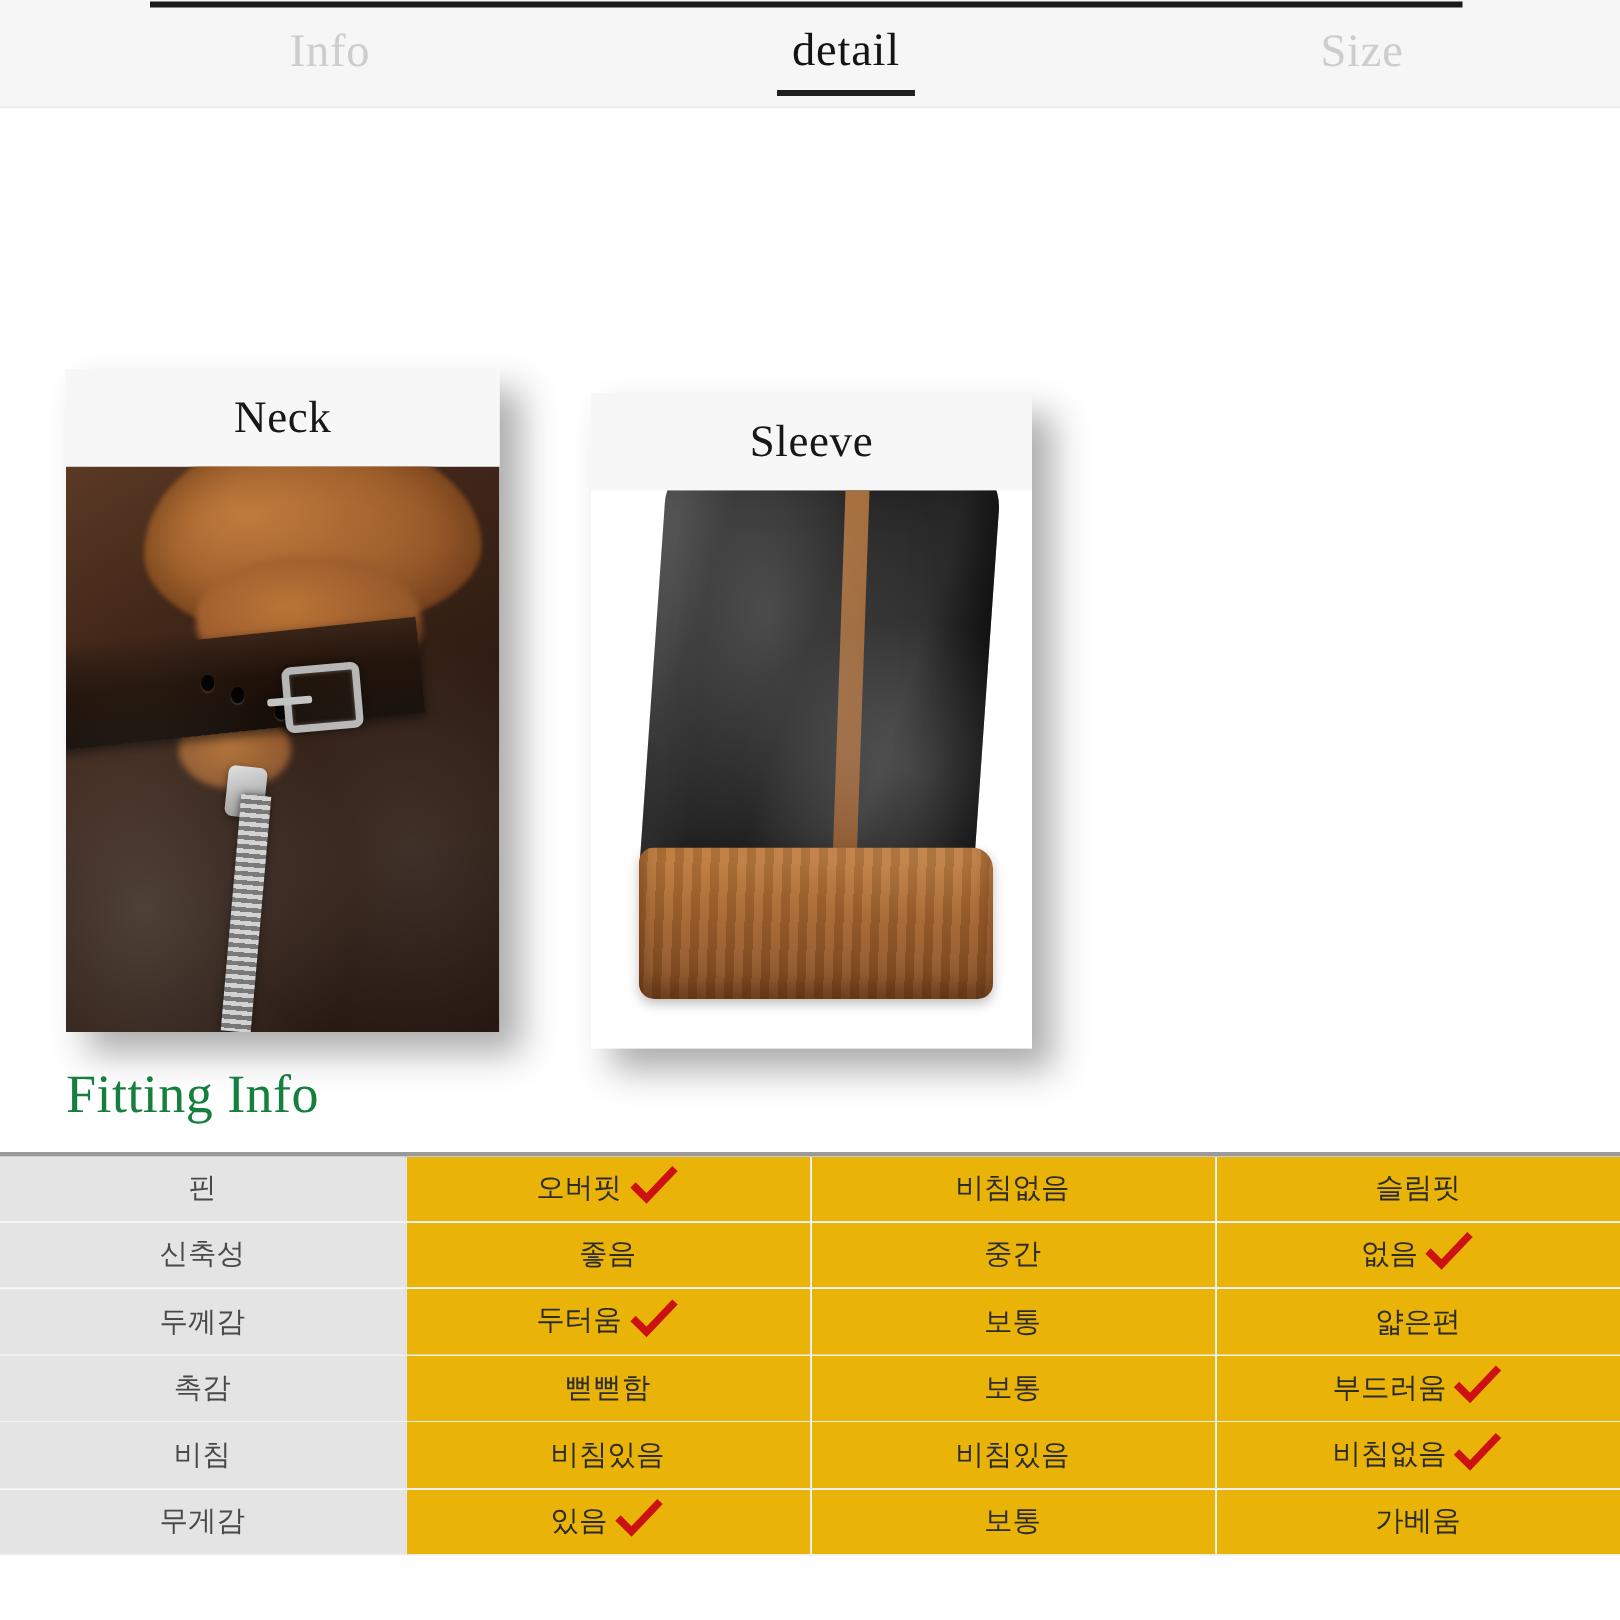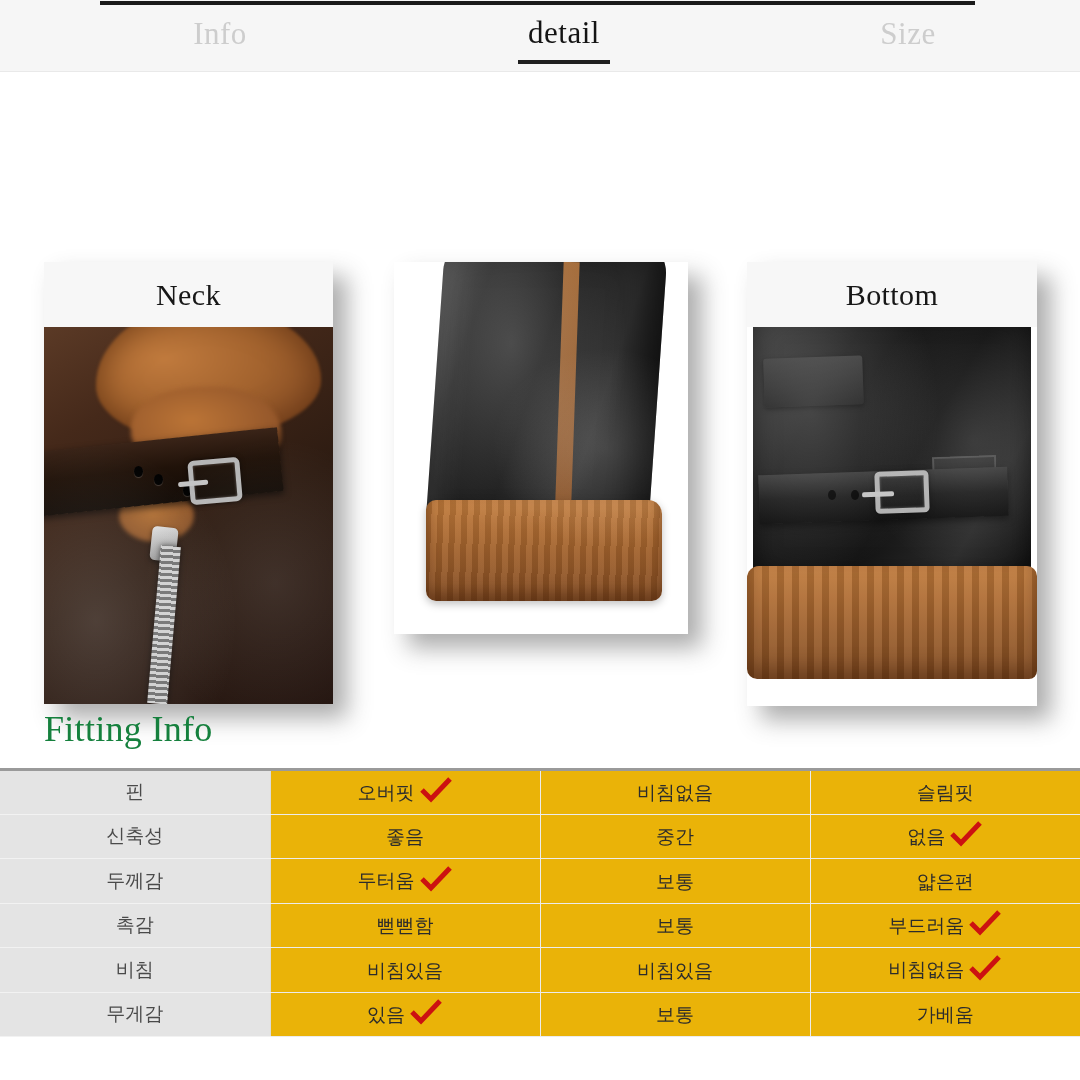--- a/index.html
+++ b/index.html
@@ -86,21 +86,21 @@
     color: #171717;
     letter-spacing: 0.4px;
   }
   .card-photo {
     width: 100%;
     position: relative;
     overflow: hidden;
   }
 
   
-  #card-neck   { left: 44px;  top: 190px; width: 289px; }
+  #card-neck   { left: 44px;  top: 174px; width: 289px; }
   #card-neck   .card-photo { height: 377px; }
   #card-sleeve { left: 394px; top: 190px; width: 294px; }
   #card-sleeve .card-photo { height: 372px; }
   #card-bottom { left: 747px; top: 190px; width: 290px; }
   #card-bottom .card-photo { height: 379px; }
 
   
   .neck-bg {
     position: absolute; inset: 0;
     background:
@@ -397,44 +397,30 @@
       <div class="neck-hole" style="left:48%; top:42%;"></div>
       <div class="neck-hole" style="left:31%; top:37%;"></div>
       <div class="neck-buckle"></div>
       <div class="neck-zippull"></div>
       <div class="neck-zip"></div>
       <div class="neck-sheen"></div>
     </div>
   </div>
 
   <div class="card" id="card-sleeve">
+    <div class="card-title">Sleeve</div>
     <div class="card-photo">
       <div class="sl-bg"></div>
       <div class="sl-arm"></div>
       <div class="sl-seam"></div>
       <div class="sl-cuff"></div>
       <div class="sl-hl"></div>
     </div>
   </div>
 
-  <div class="card" id="card-bottom">
-    <div class="card-title">Bottom</div>
-    <div class="card-photo">
-      <div class="bt-bg"></div>
-      <div class="bt-body"></div>
-      <div class="bt-flap"></div>
-      <div class="bt-xstitch"></div>
-      <div class="bt-strap"></div>
-      <div class="bt-hole" style="left:28%; top:43%;"></div>
-      <div class="bt-hole" style="left:36%; top:43%;"></div>
-      <div class="bt-buckle"></div>
-      <div class="bt-fur"></div>
-      <div class="bt-hl"></div>
-    </div>
-  </div>
 
 </div>
 
 <div class="fitting-heading">Fitting Info</div>
 
 <table class="fit-table">
   <tbody id="fit-body">
       <tr>
         <td class="label">핀</td>
         <td class="val"><span class="cellwrap">

